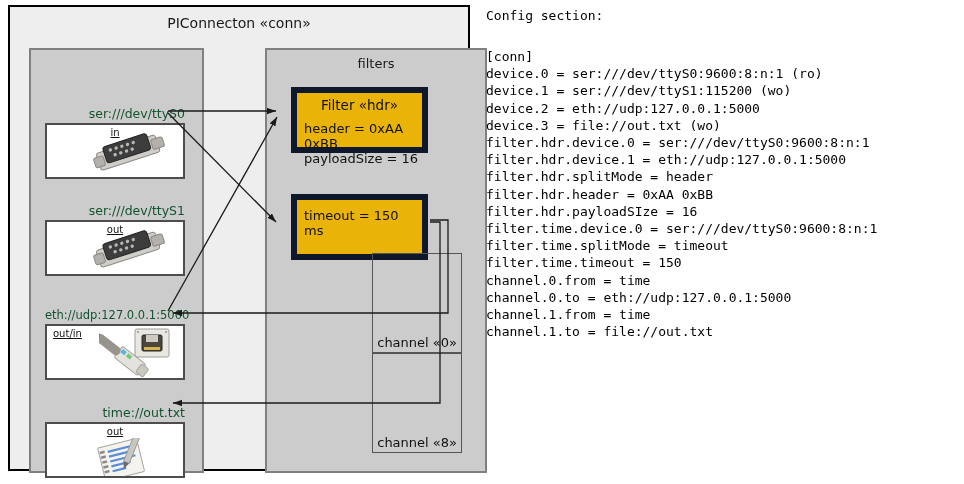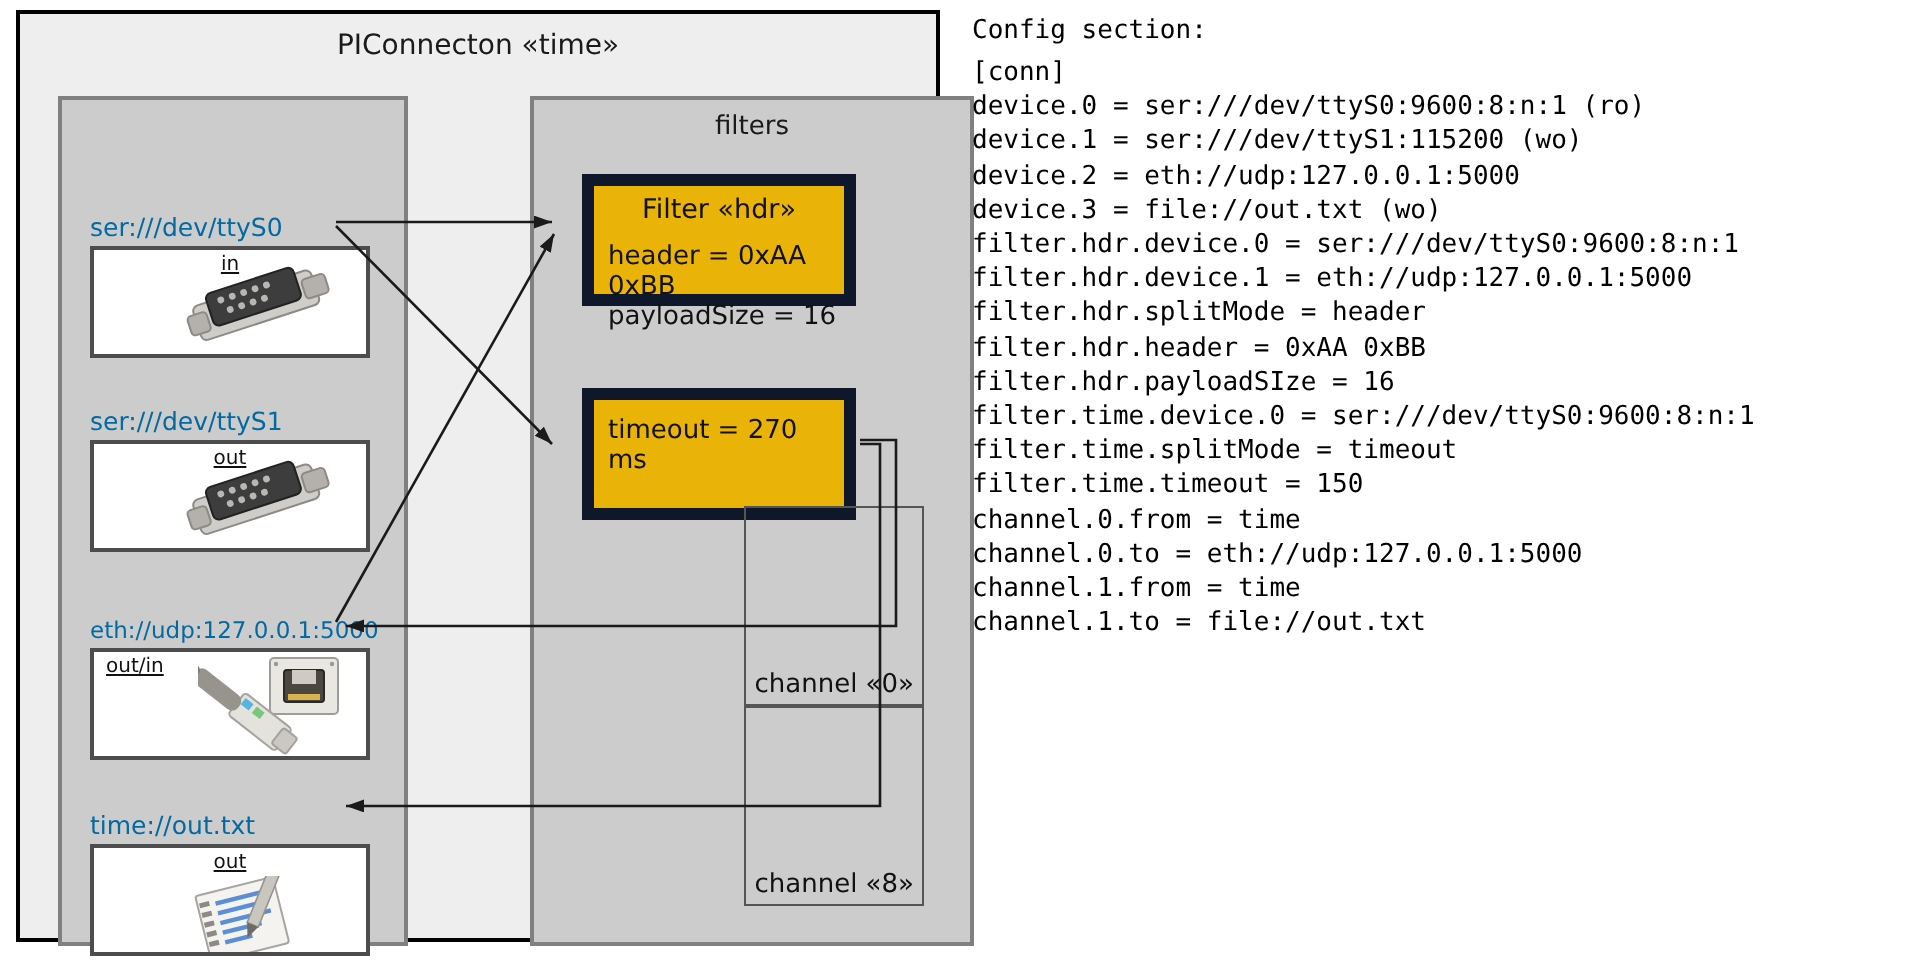--- a/index.html
+++ b/index.html
@@ -53,23 +53,23 @@
     left: 0; top: 6px;
     width: 100%;
     text-align: center;
     font-size: 13px;
     color: #1a1a1a;
   }
 
   
   .dev-group { position: absolute; left: 14px; width: 140px; }
   .dev-caption {
-    text-align: left;
+    text-align: right;
     font-size: 12.5px;
-    color: #0369a1;
+    color: #14532d;
     margin-bottom: 2px;
     white-space: nowrap;
   }
   .dev-box {
     position: relative;
     height: 56px;
     background: #ffffff;
     border: 2px solid #4d4d4d;
     box-sizing: border-box;
     overflow: hidden;
@@ -156,36 +156,36 @@
   #config-heading {
     position: absolute;
     left: 2px; top: 8px;
     font-family: "DejaVu Sans Mono", monospace;
     font-weight: normal;
     font-size: 13px;
     color: #000;
   }
   #config-lines {
     position: absolute;
-    left: 2px; top: 28px;
+    left: 2px; top: 48px;
     font-family: "DejaVu Sans Mono", monospace;
     font-size: 13px;
     line-height: 17.2px;
     color: #000;
     white-space: pre;
   }
 </style>
 </head>
 <body>
 
 <div id="diagram">
 
   <div class="outer-box">
 
-    <div class="outer-title">PIConnecton «time»</div>
+    <div class="outer-title">PIConnecton «conn»</div>
 
     <div class="panel" id="devices-panel">
 
       <div class="dev-group" id="grp-ttys0">
         <div class="dev-caption">ser:///dev/ttyS0</div>
         <div class="dev-box">
           <div class="dev-label">in</div>
           <svg class="icon-art serial-art" viewBox="0 0 78 46">
             <g transform="rotate(-18 39 23)">
               <rect x="6" y="14" width="62" height="18" rx="3" fill="#cfcdc8" stroke="#8d8a85" stroke-width="1"></rect>
@@ -296,21 +296,21 @@
       <div class="filter-box" id="filter-hdr">
         <div class="filter-title">Filter «hdr»</div>
         <div class="filter-props">
           <div>header = 0xAA 0xBB</div>
           <div>payloadSize = 16</div>
         </div>
       </div>
 
       <div class="filter-box" id="filter-time">
         <div class="filter-props">
-          <div>timeout = 270 ms</div>
+          <div>timeout = 150 ms</div>
         </div>
       </div>
 
       <div class="channel-box" id="channel-0">
         <div class="channel-label">channel «0»</div>
       </div>
 
       <div class="channel-box" id="channel-1">
         <div class="channel-label">channel «8»</div>
       </div>

